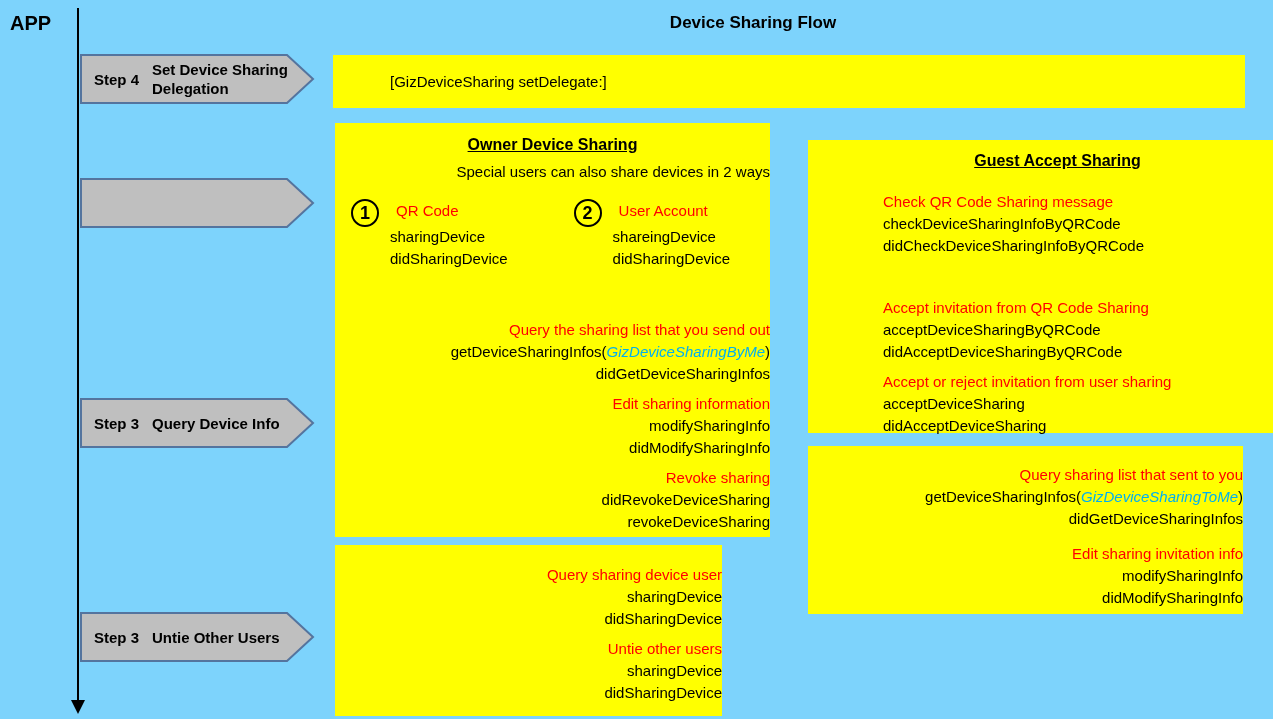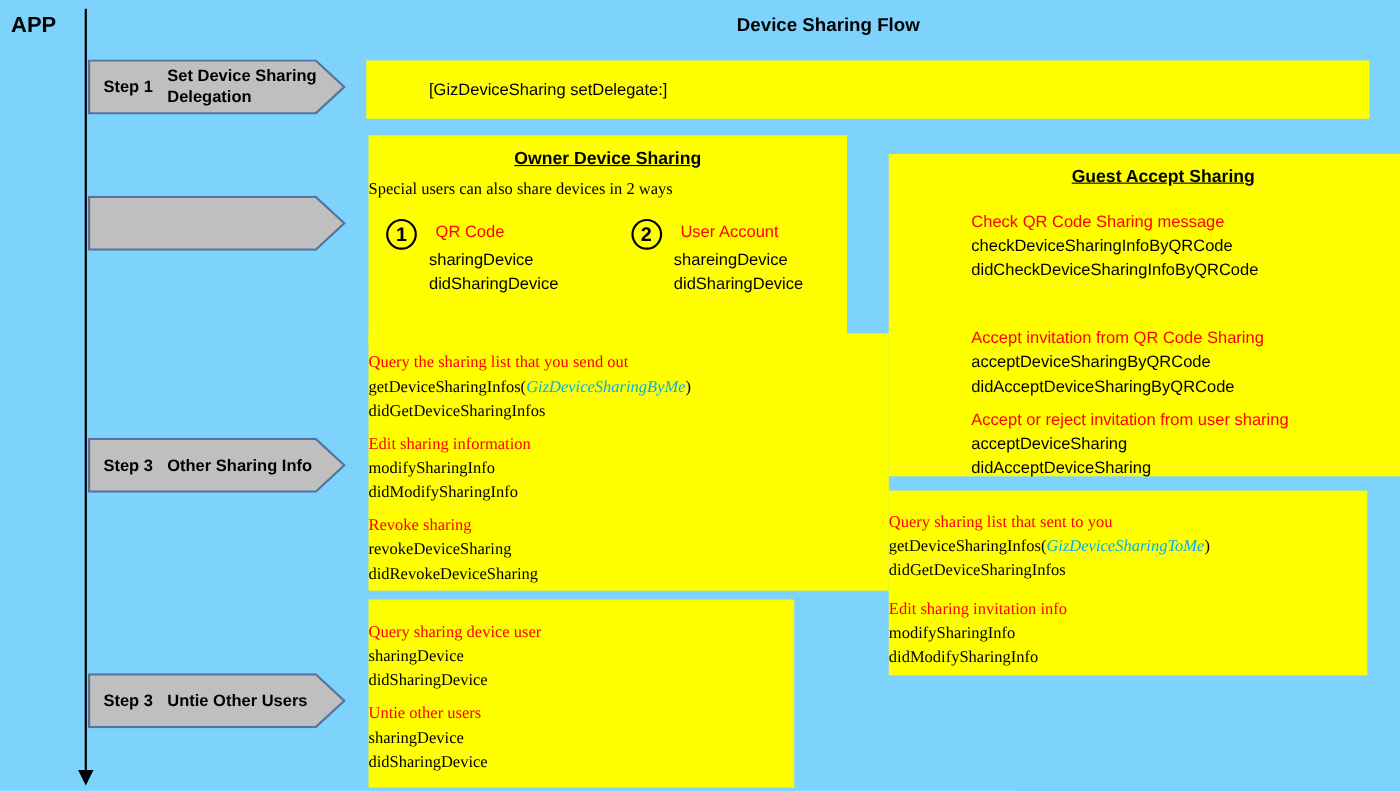--- a/index.html
+++ b/index.html
@@ -41,21 +41,21 @@
     position:absolute; left:0; top:0; width:208px; height:50px;
     display:flex; align-items:center; padding-left:14px; gap:13px;
     font-size:15px; font-weight:bold;
   }
   .step-num { white-space:nowrap; }
   .step-label { white-space:pre-line; line-height:19px; }
   .ybox {
     position:absolute; background:#ffff00;
     font-size:15px; line-height:22px;
   }
-  .center { text-align:left;font-family:Liberation Serif, serif; }
+  .center { text-align:right; }
   .box-title {
     font-weight:bold; text-decoration:underline;
     font-size:16px; text-align:center;
   }
   .red { color:#ff0000; }
   .param { color:#00b0f0; font-style:italic; }
   .delegate-box {
     display:flex; align-items:center; padding-left:57px;text-align:right;
   }
   .owner-subtitle { margin-top:5px; }
@@ -86,39 +86,39 @@
   <div class="page-title">Device Sharing Flow</div>
 
   <div class="lifeline"></div>
   <div class="lifeline-arrow"></div>
 
   <div class="step-arrow" style="top:54px;">
     <svg width="235" height="50" viewBox="0 0 235 50">
       <polygon points="1,1 207,1 233,25 207,49 1,49" fill="#bfbfbf" stroke="#54749e" stroke-width="2"></polygon>
     </svg>
     <div class="step-arrow-content">
-      <span class="step-num">Step 1</span>
+      <span class="step-num">Step 4</span>
       <span class="step-label">Set  Device Sharing
 Delegation</span>
     </div>
   </div>
 
   <div class="step-arrow" style="top:178px;">
     <svg width="235" height="50" viewBox="0 0 235 50">
       <polygon points="1,1 207,1 233,25 207,49 1,49" fill="#bfbfbf" stroke="#54749e" stroke-width="2"></polygon>
     </svg>
   </div>
 
   <div class="step-arrow" style="top:398px;">
     <svg width="235" height="50" viewBox="0 0 235 50">
       <polygon points="1,1 207,1 233,25 207,49 1,49" fill="#bfbfbf" stroke="#54749e" stroke-width="2"></polygon>
     </svg>
     <div class="step-arrow-content">
       <span class="step-num">Step 3</span>
-      <span class="step-label">Other Sharing Info</span>
+      <span class="step-label">Query Device Info</span>
     </div>
   </div>
 
   <div class="step-arrow" style="top:612px;">
     <svg width="235" height="50" viewBox="0 0 235 50">
       <polygon points="1,1 207,1 233,25 207,49 1,49" fill="#bfbfbf" stroke="#54749e" stroke-width="2"></polygon>
     </svg>
     <div class="step-arrow-content">
       <span class="step-num">Step 3</span>
       <span class="step-label">Untie Other Users</span>
@@ -145,35 +145,35 @@
         <span class="circle-num">2</span>
         <div class="option-texts">
           <div class="red option-label">User Account</div>
           <div>shareingDevice</div>
           <div>didSharingDevice</div>
         </div>
       </div>
     </div>
   </div>
 
-  <div class="ybox center" style="left:335px; top:303px; width:473px; height:234px; padding-top:8px;">
+  <div class="ybox center" style="left:335px; top:303px; width:435px; height:234px; padding-top:8px;">
     <div class="sec">
       <div class="red">Query the sharing list that you send out</div>
       <div><span>getDeviceSharingInfos(</span><span class="param">GizDeviceSharingByMe</span><span>)</span></div>
       <div>didGetDeviceSharingInfos</div>
     </div>
     <div class="sec">
       <div class="red">Edit sharing information</div>
       <div>modifySharingInfo</div>
       <div>didModifySharingInfo</div>
     </div>
     <div class="sec">
       <div class="red">Revoke sharing</div>
+      <div>didRevokeDeviceSharing</div>
       <div>revokeDeviceSharing</div>
-      <div>didRevokeDeviceSharing</div>
     </div>
   </div>
 
   <div class="ybox center" style="left:335px; top:545px; width:387px; height:171px; padding-top:11px;">
     <div class="sec">
       <div class="red">Query sharing device user</div>
       <div>sharingDevice</div>
       <div>didSharingDevice</div>
     </div>
     <div class="sec">

